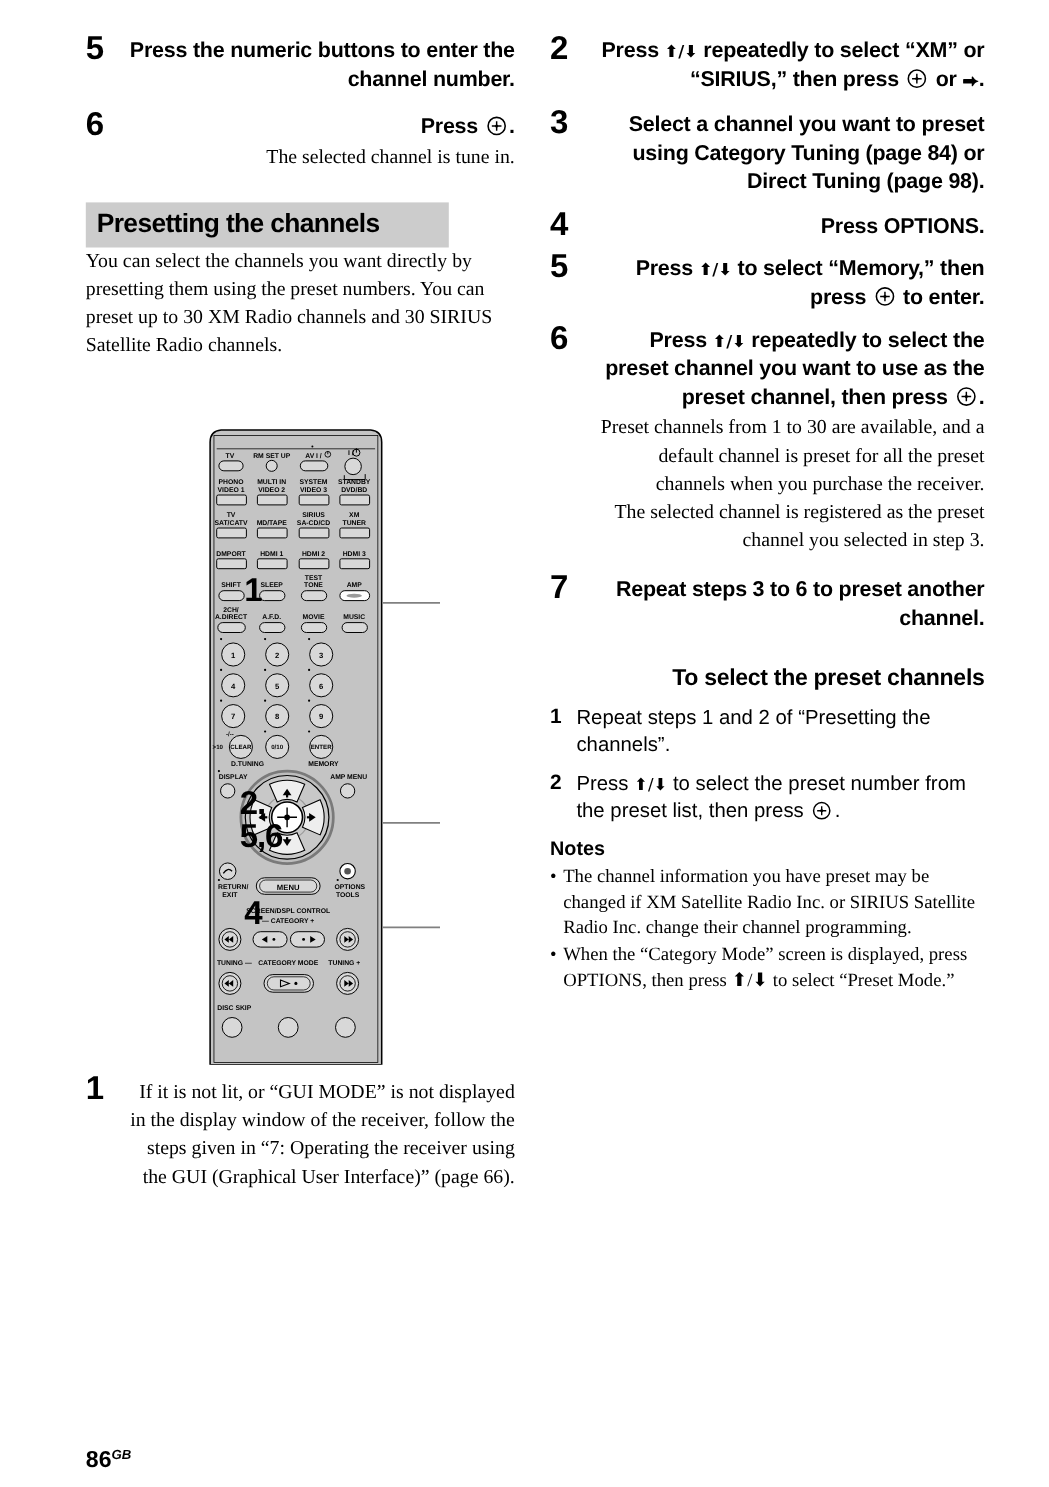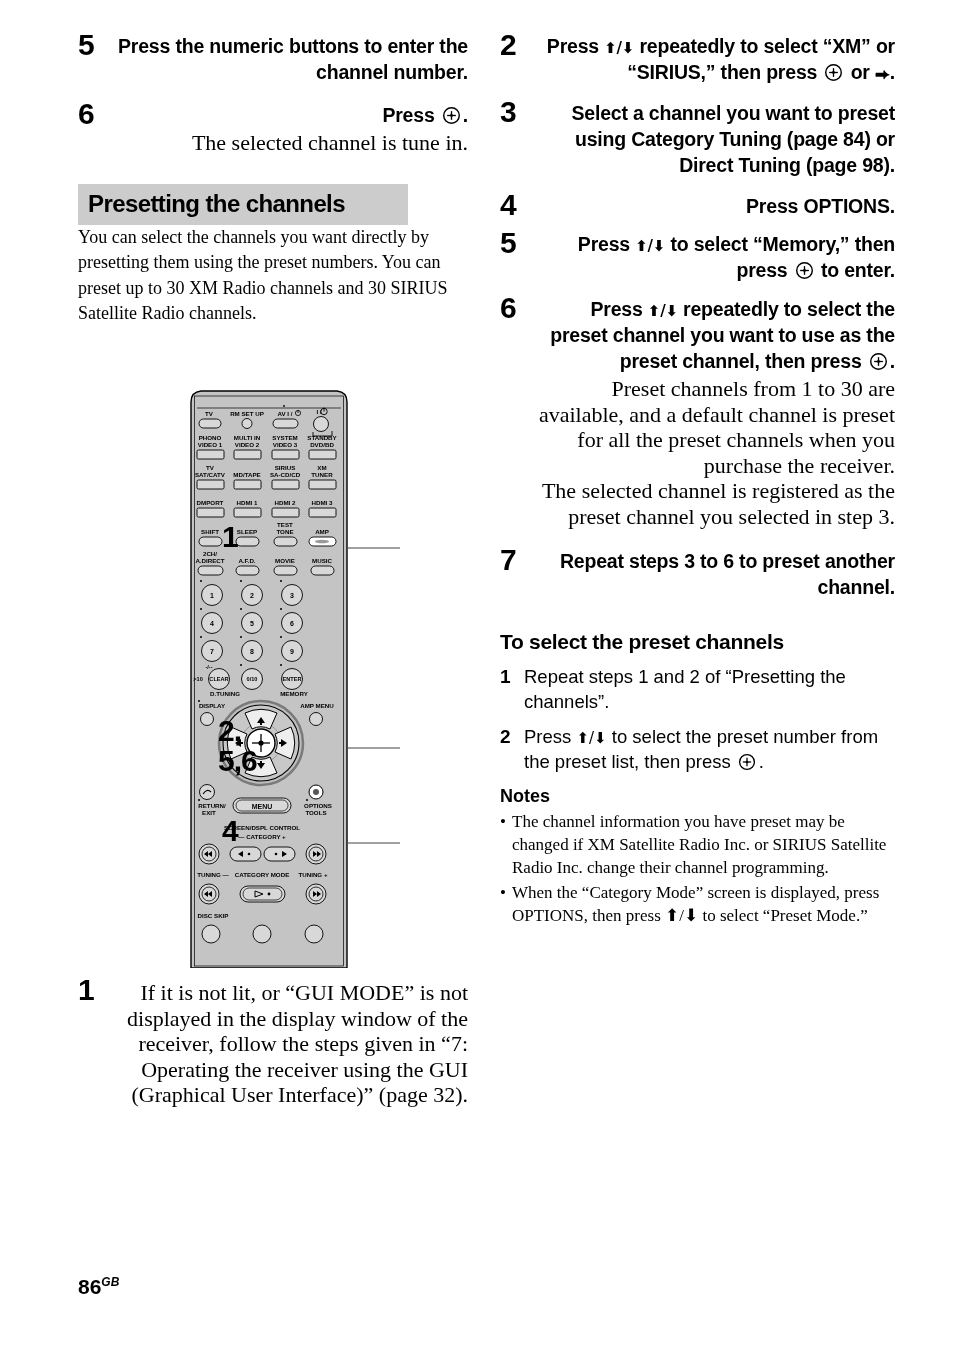--- a/index.html
+++ b/index.html
@@ -30,21 +30,21 @@
   .step-body { flex: 1 1 auto; padding-top: 3px; text-align: right; }
   .step-head {
     font-family: "Liberation Sans", sans-serif;
     font-weight: bold;
     font-size: 19.5px;
     line-height: 26px;
     letter-spacing: -0.2px;
   }
   .step-note {
     font-family: "Liberation Serif", serif;
-    font-size: 22px;
+    font-size: 18px;
     line-height: 25.5px;
     margin-top: 2px;
   }
 
   
   .substep { display: flex; align-items: flex-start; margin-bottom: 10px; }
   .substep-num {
     font-family: "Liberation Sans", sans-serif;
     font-weight: bold;
     font-size: 19px;
@@ -88,20 +88,21 @@
 
   
   .sub-heading {
     font-family: "Liberation Sans", sans-serif;
     font-weight: bold;
     font-size: 21px;
     line-height: 28px;
     margin-top: 28px;
     margin-bottom: 8px;
     letter-spacing: -0.3px;
+    text-align: right;
   }
 
   
   .notes-title {
     font-family: "Liberation Sans", sans-serif;
     font-weight: bold;
     font-size: 18px;
     line-height: 24px;
   }
   .note-item {
@@ -119,21 +120,21 @@
     display: inline-block;
     width: 19px; height: 19px;
     vertical-align: -3px;
     margin: 0 2px;
   }
   .arr { font-family: "DejaVu Sans", sans-serif; font-size: 15px; line-height: 1; }
 
   
   .footer {
     position: absolute;
-    left: 78px; top: 1275px;
+    left: 78px; top: 1315px;
     font-family: "Liberation Sans", sans-serif;
     font-weight: bold;
     font-size: 21px;
   }
   .footer sup { font-size: 12px; font-style: italic; font-weight: bold; }
 
   
   .remote-fig {
     position: absolute;
     left: 185px; top: 388px;
@@ -428,21 +429,21 @@
 
   <div class="callout-label callout-1">1</div>
   <div class="callout-label callout-2">2,
 5,6</div>
   <div class="callout-label callout-4">4</div>
 
   <div style="position:absolute;left:78px;top:975px;width:390px;">
     <div class="step">
       <div class="step-num">1</div>
       <div class="step-body">
-        <div class="step-note">If it is not lit, or “GUI MODE” is not displayed in the display window of the receiver, follow the steps given in “7: Operating the receiver using the GUI (Graphical User Interface)” (page 32).</div>
+        <div class="step-note">If it is not lit, or “GUI MODE” is not displayed in the display window of the receiver, follow the steps given in “7: Operating the receiver using the GUI (Graphical User Interface)” (page 66).</div>
       </div>
     </div>
   </div>
 
   <div class="col-right">
 
     <div class="step">
       <div class="step-num">2</div>
       <div class="step-body">
         <div class="step-head">

